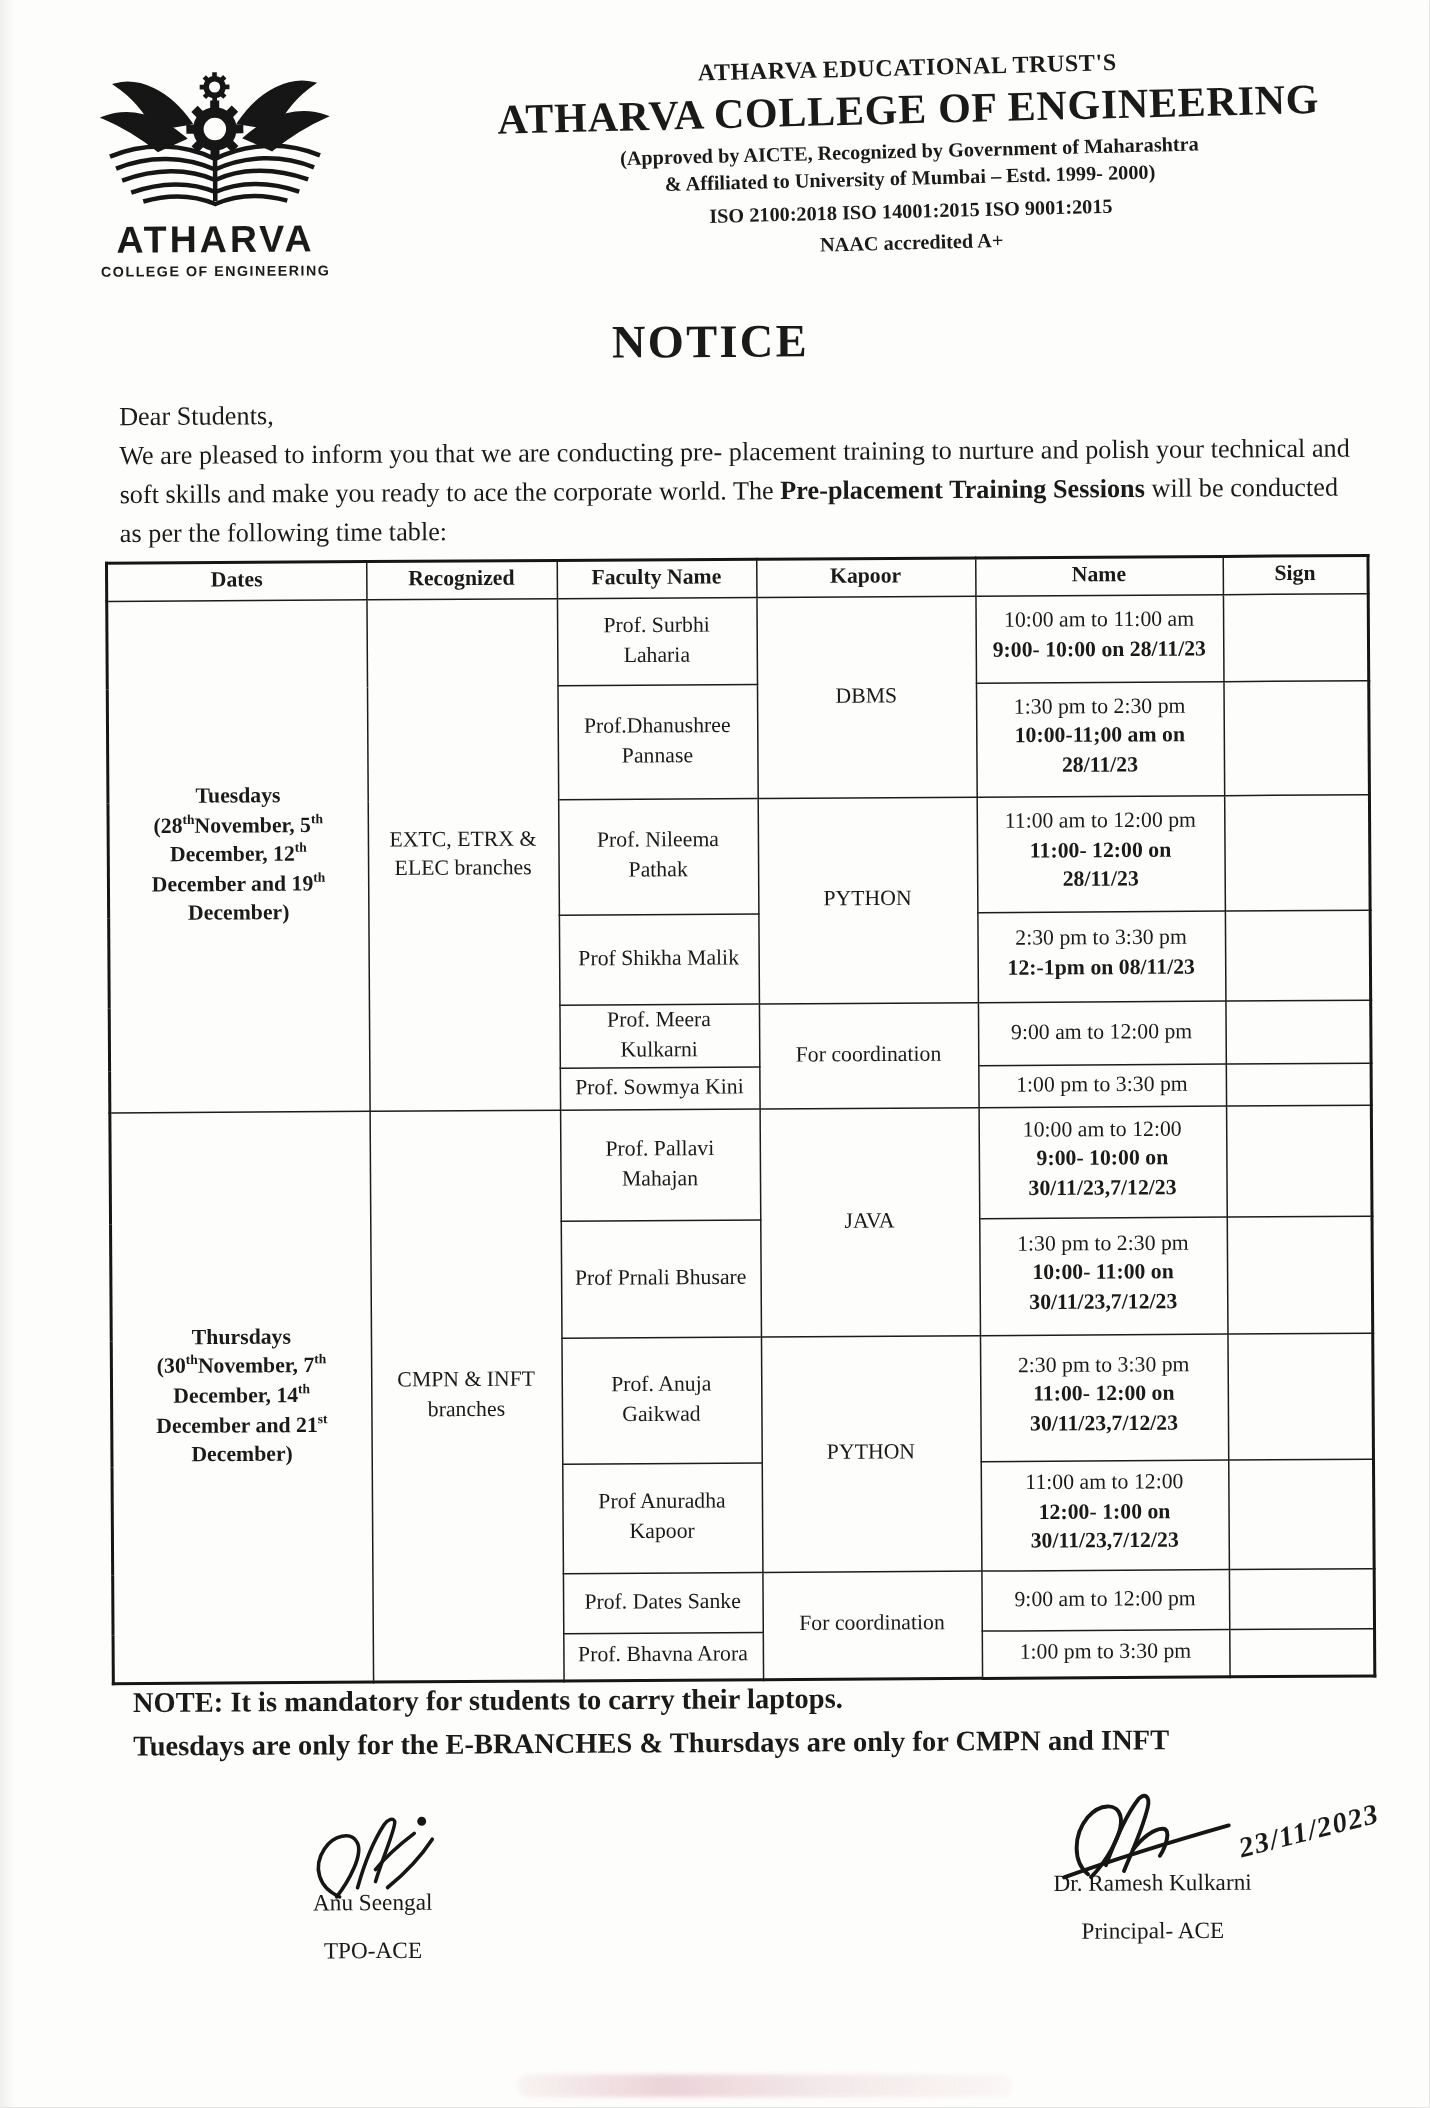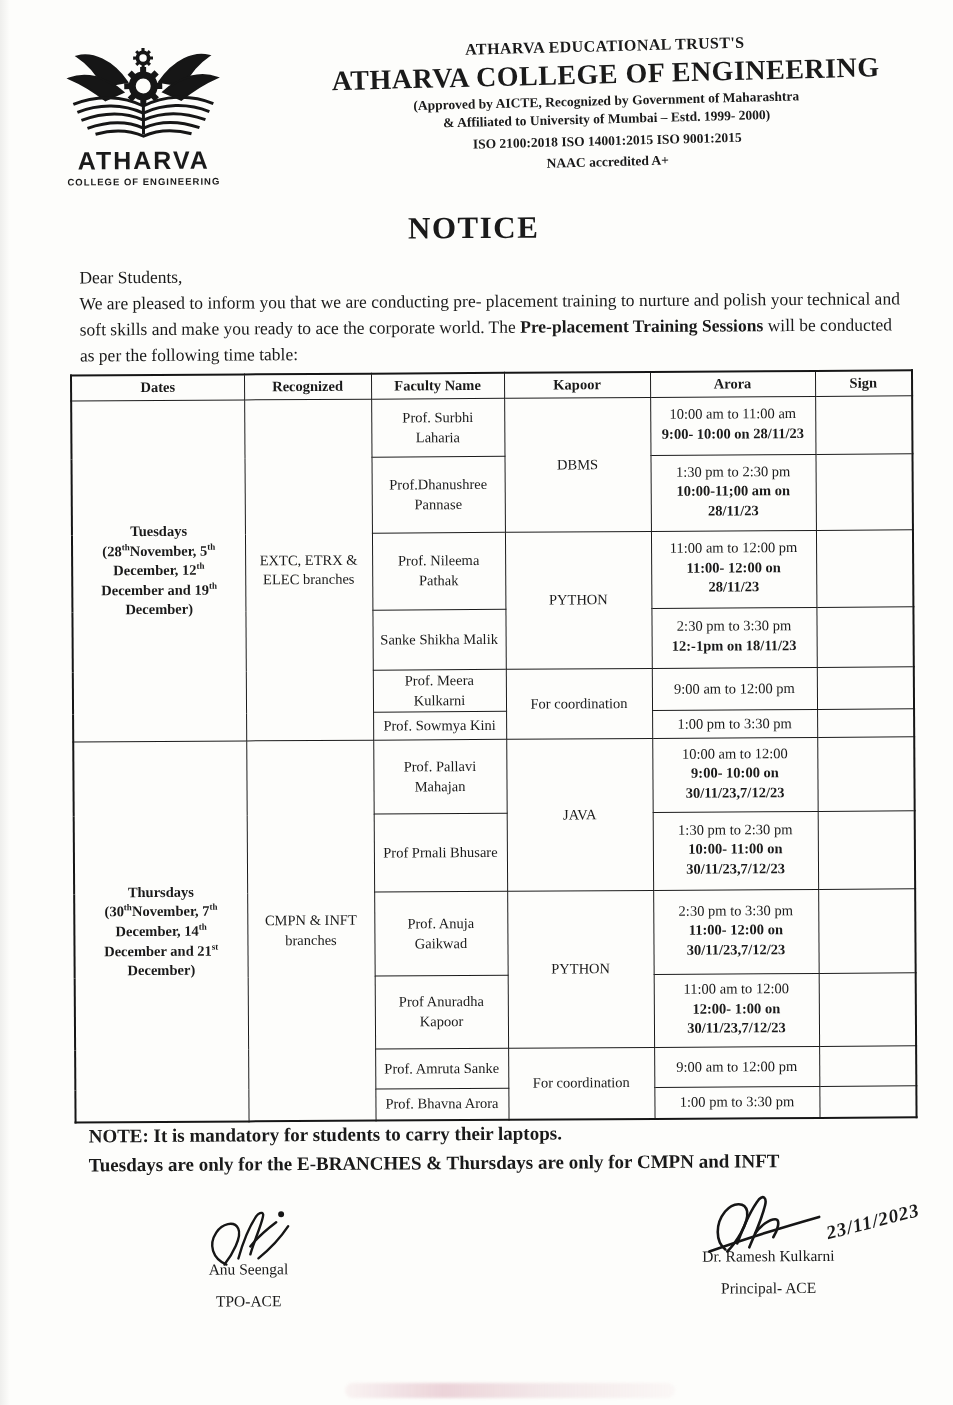--- a/index.html
+++ b/index.html
@@ -137,21 +137,21 @@
           <col style="width: 146px;">
           <col style="width: 165px;">
           <col style="width: 97px;">
         </colgroup>
       <thead>
           <tr id="tt-head">
             <th>Dates</th>
             <th>Recognized</th>
             <th>Faculty Name</th>
             <th>Kapoor</th>
-            <th>Arora</th>
+            <th>Name</th>
             <th>Sign</th>
           </tr>
         </thead>
       <tbody id="tt-body">
           <tr style="height: 58px;">
             <td rowspan="6" class="dates-cell pre">Tuesdays<br>(28<sup>th</sup>November, 5<sup>th</sup><br>December, 12<sup>th</sup><br>December and 19<sup>th</sup><br>December)</td>
             <td rowspan="6" class="pre">EXTC, ETRX &amp;<br>ELEC branches</td>
             <td class="pre">Prof. Surbhi<br>Laharia</td>
             <td rowspan="2">DBMS</td>
             <td class="time-cell">
@@ -177,25 +177,25 @@
             <td rowspan="2">PYTHON</td>
             <td class="time-cell">
               <div class="time-wrap">
                 <div class="time-normal pre">11:00 am to 12:00 pm</div>
                 <div class="time-bold pre">11:00- 12:00 on<br>28/11/23</div>
               </div>
             </td>
             <td></td>
           </tr>
           <tr style="height: 60px;">
-            <td class="pre">Sanke Shikha Malik</td>
+            <td class="pre">Prof Shikha Malik</td>
             <td class="time-cell">
               <div class="time-wrap">
                 <div class="time-normal pre">2:30 pm to 3:30 pm</div>
-                <div class="time-bold pre">12:-1pm on 18/11/23</div>
+                <div class="time-bold pre">12:-1pm on 08/11/23</div>
               </div>
             </td>
             <td></td>
           </tr>
           <tr style="height: 40px;">
             <td class="pre">Prof. Meera<br>Kulkarni</td>
             <td rowspan="2">For coordination</td>
             <td class="time-cell">9:00 am to 12:00 pm</td>
             <td></td>
           </tr>
@@ -242,21 +242,21 @@
             <td class="pre">Prof Anuradha<br>Kapoor</td>
             <td class="time-cell">
               <div class="time-wrap">
                 <div class="time-normal pre">11:00 am to 12:00</div>
                 <div class="time-bold pre">12:00- 1:00 on<br>30/11/23,7/12/23</div>
               </div>
             </td>
             <td></td>
           </tr>
           <tr style="height: 40px;">
-            <td class="pre">Prof. Amruta Sanke</td>
+            <td class="pre">Prof. Dates Sanke</td>
             <td rowspan="2">For coordination</td>
             <td class="time-cell">9:00 am to 12:00 pm</td>
             <td></td>
           </tr>
           <tr style="height: 32px;">
             <td class="pre">Prof. Bhavna Arora</td>
             <td class="time-cell">1:00 pm to 3:30 pm</td>
             <td></td>
           </tr>
         </tbody>

